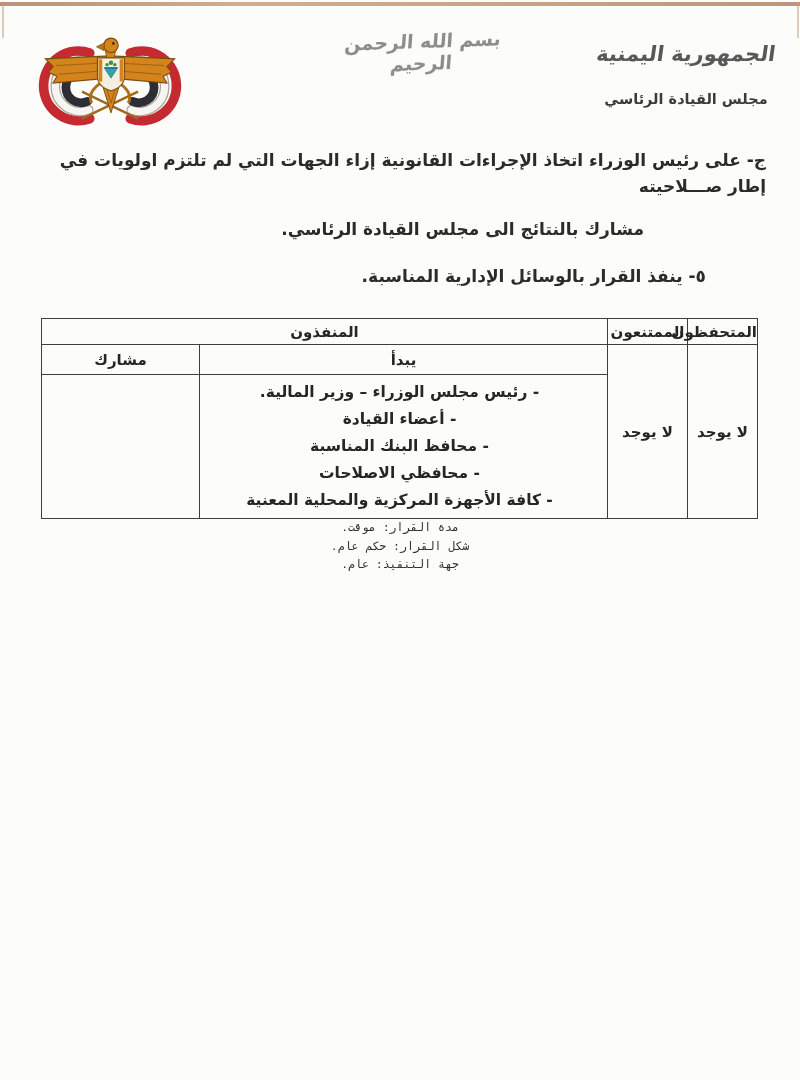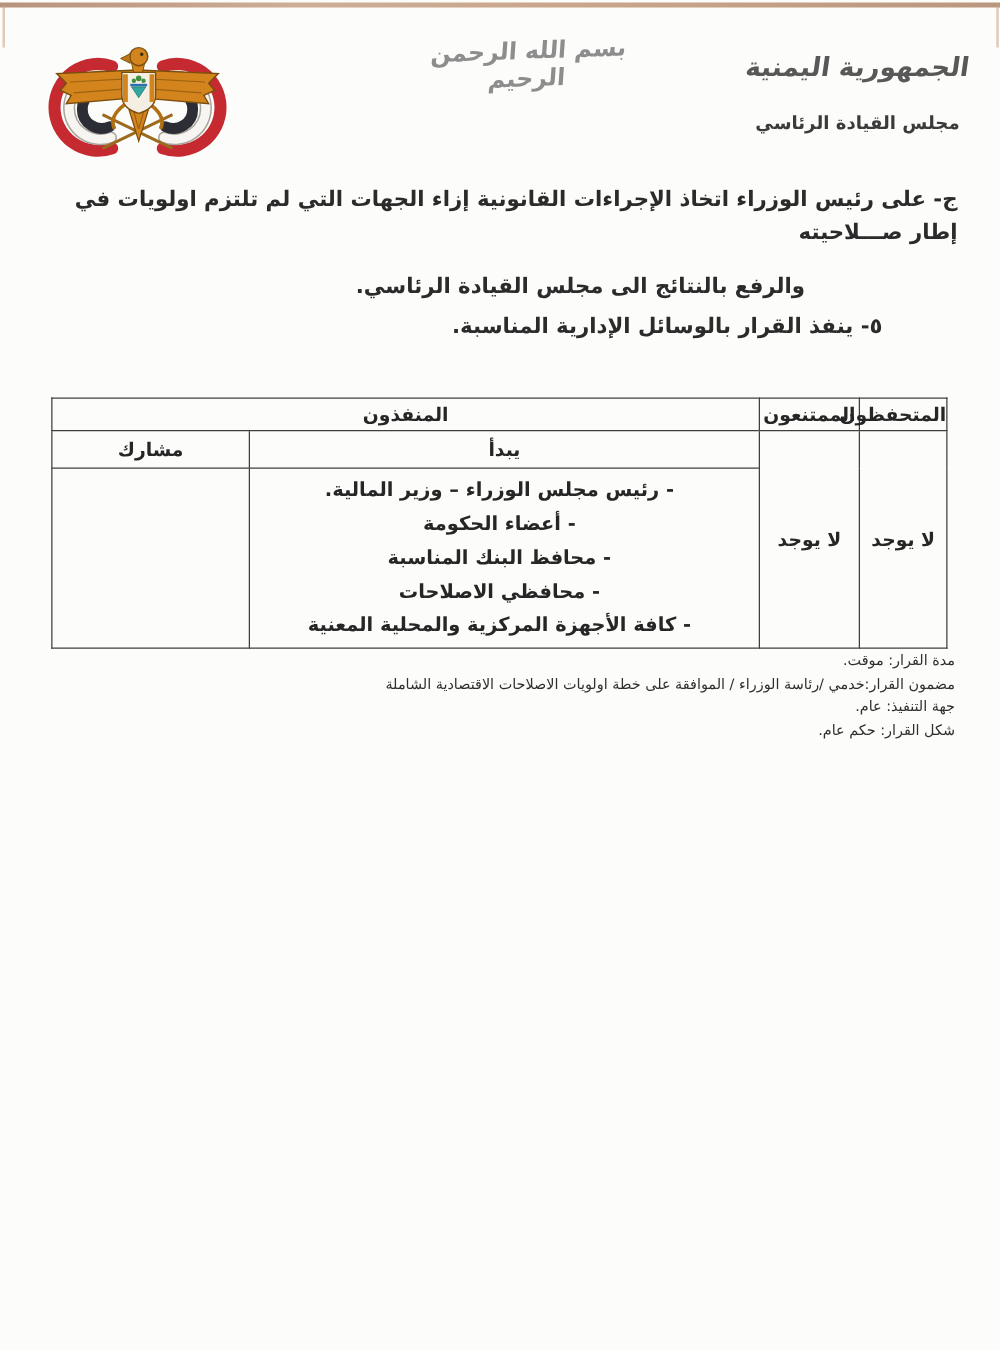--- a/index.html
+++ b/index.html
@@ -31,42 +31,42 @@
   .letterhead .republic{
     font-size:21px; font-weight:bold; color:#585858;
     transform:skewX(-8deg); letter-spacing:-1px;
   }
   .letterhead .council{ margin-top:25px; font-size:14.5px; font-weight:bold; color:#3b3b3b; }
 
   
   .clauses{ position:absolute; top:147px; right:0; left:0; padding:0 34px; }
   .clauses div{ font-size:17px; font-weight:bold; line-height:26px; text-align:right; color:#2b2b2b; }
   .j2{ margin-top:17px; padding-right:122px; }
-  .i5{ margin-top:6px; padding-right:60px; }
+  .i5{ margin-top:21px; padding-right:60px; }
   .i6{ margin-top:14px; padding-right:60px; }
 
   
   table.decision{
     position:absolute; top:318px; right:42px;
     width:716px; border-collapse:collapse; table-layout:fixed;
   }
   table.decision td{
     border:1.5px solid #3f3f3f; font-weight:bold; color:#262626;
     text-align:center; vertical-align:middle; font-size:15px;
   }
   tr.r1 td{ height:26px; }
   tr.r2 td{ height:30px; }
   tr.r3 td{ height:140px; }
   td.list-cell{ text-align:right; vertical-align:middle; padding:4px 12px 4px 4px; }
   .dash-item{ font-size:15.5px; line-height:27px; white-space:nowrap; }
 
   
   .meta{
     position:absolute; top:519px; right:36px; left:36px;
-    text-align:right; font-size:11.5px; line-height:18.5px; color:#2f2f2f;
+    text-align:center; font-size:11.5px; line-height:18.5px; color:#2f2f2f;font-family:Liberation Mono, monospace;
   }
 </style>
 </head>
 <body>
 
 <div class="scan-edge-top"></div>
 <div class="scan-edge-side left"></div>
 <div class="scan-edge-side right"></div>
 
 <div class="emblem">
@@ -119,21 +119,21 @@
 
 <div class="bismillah">بسم الله الرحمن الرحيم</div>
 
 <div class="letterhead">
   <div class="republic">الجمهورية اليمنية</div>
   <div class="council">مجلس القيادة الرئاسي</div>
 </div>
 
 <div class="clauses">
   <div class="j1">ج- على رئيس الوزراء اتخاذ الإجراءات القانونية إزاء الجهات التي لم تلتزم اولويات في إطار صـــلاحيته</div>
-  <div class="j2">والرفع بالنتائج الى مجلس القيادة الرئاسي.</div>
+  <div class="j2">مشارك بالنتائج الى مجلس القيادة الرئاسي.</div>
   <div class="i5">٥- ينفذ القرار بالوسائل الإدارية المناسبة.</div>
 </div>
 
 <table class="decision">
   <colgroup>
       <col style="width:70px">
       <col style="width:80px">
       <col style="width:408px">
       <col style="width:158px">
     </colgroup>
@@ -145,28 +145,27 @@
   </tr>
   <tr class="r2">
     <td rowspan="2">لا يوجد</td>
     <td rowspan="2">لا يوجد</td>
     <td>يبدأ</td>
     <td>مشارك</td>
   </tr>
   <tr class="r3">
     <td class="list-cell">
       <div class="dash-item">- رئيس مجلس الوزراء – وزير المالية.</div>
-      <div class="dash-item">- أعضاء الحكومة</div>
+      <div class="dash-item">- أعضاء القيادة</div>
       <div class="dash-item">- محافظ البنك المناسبة</div>
       <div class="dash-item">- محافظي الاصلاحات</div>
       <div class="dash-item">- كافة الأجهزة المركزية والمحلية المعنية</div>
     </td>
     <td></td>
   </tr>
 </tbody>
   </table>
 
 <div class="meta">
   <div>مدة القرار: موقت.</div>
-  <div>مضمون القرار:خدمي /رئاسة الوزراء / الموافقة على خطة اولويات الاصلاحات الاقتصادية الشاملة</div>
+  <div>شكل القرار: حكم عام.</div>
   <div>جهة التنفيذ: عام.</div>
-  <div>شكل القرار: حكم عام.</div>
 </div>
 
 </body></html>

